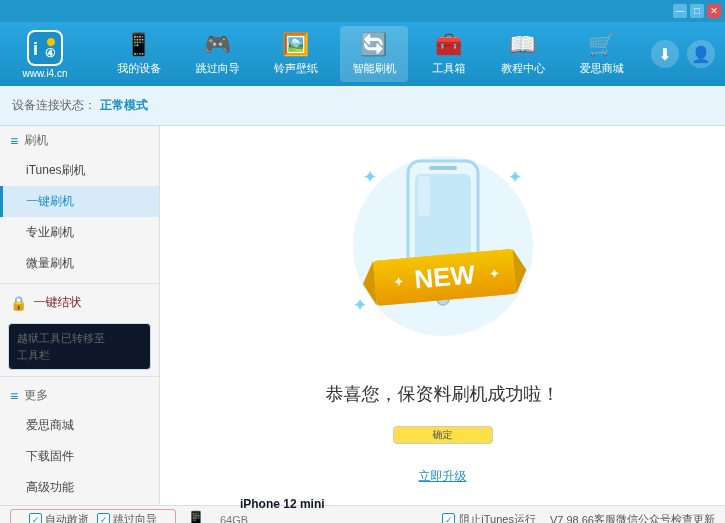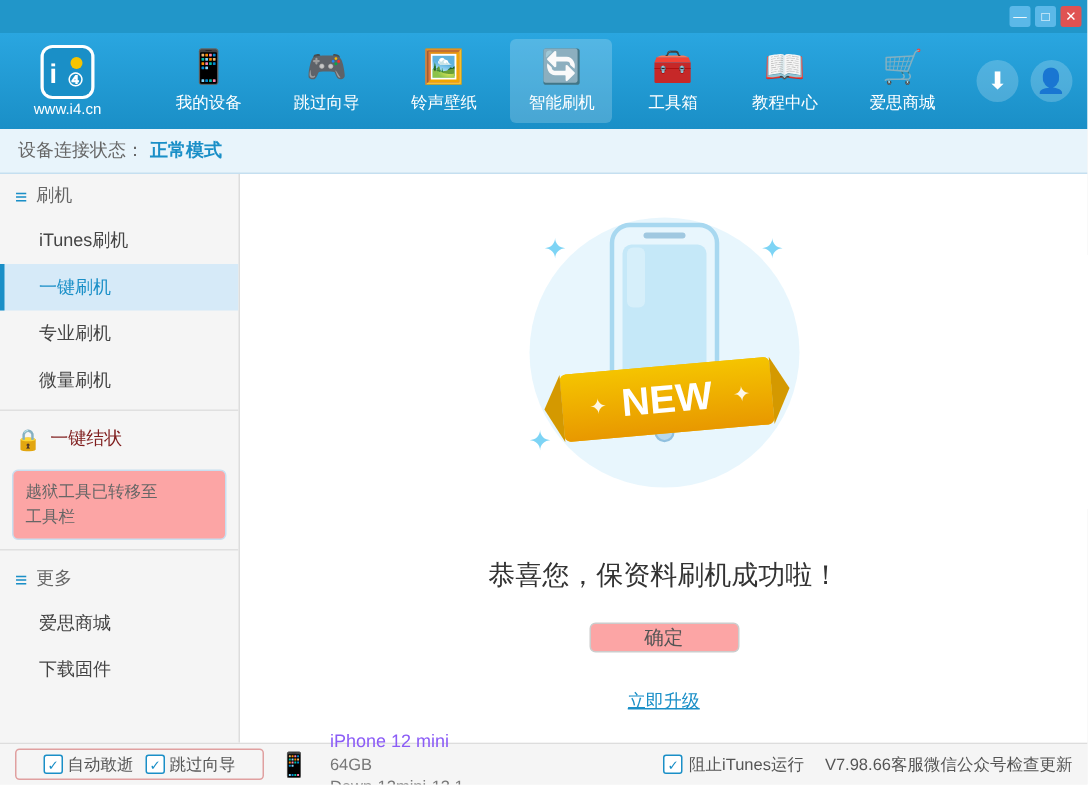--- a/index.html
+++ b/index.html
@@ -111,21 +111,21 @@
       display: flex;
       align-items: center;
       justify-content: center;
       color: white;
       font-size: 16px;
       cursor: pointer;
     }
 
     
     .status-bar {
-      height: 30px;
+      height: 40px;
       background: #e8f4fb;
       border-bottom: 1px solid #c5dff0;
       display: flex;
       align-items: center;
       padding: 0 12px;
       font-size: 12px;
       color: #555;
     }
     .status-label { color: #666; }
     .status-value { color: #1a8fc7; font-weight: bold; margin-left: 4px; }
@@ -169,21 +169,21 @@
       border-left: 3px solid #1a8fc7;
       padding-left: 23px;
     }
     .sidebar-divider {
       height: 1px;
       background: #e0e0e0;
       margin: 4px 0;
     }
     .info-box {
       margin: 6px 8px;
-      background: #fca5a5;
+      background: #0f172a;
       border: 1px solid #c8dff0;
       border-radius: 4px;
       padding: 6px 8px;
       font-size: 11px;
       color: #666;
       line-height: 1.5;
     }
 
     
     .content {
@@ -214,24 +214,24 @@
 
     .success-text {
       font-size: 18px;
       color: #333;
       margin-bottom: 20px;
       font-weight: 400;
     }
     .confirm-btn {
       width: 100px;
       height: 32px;
-      background: #fca5a5;
+      background: #fde047;
       border: 1px solid #ccc;
       border-radius: 4px;
-      font-size: 13px;
+      font-size: 10px;
       color: #555;
       cursor: pointer;
       margin-bottom: 24px;
     }
     .retry-link {
       color: #1a8fc7;
       font-size: 12px;
       cursor: pointer;
       text-decoration: underline;
     }
@@ -272,23 +272,24 @@
       color: #1a8fc7;
     }
     .checkbox-box.checked::after { content: "✓"; }
     .device-info {
       display: flex;
       flex-direction: column;
       margin-left: 10px;
       line-height: 1.4;
     }
     .device-name {
-      color: #8b5cf6;
-      font-size: 12px;
-      font-weight: normal;
+      color: #0f172a;
+      font-size: 12px;
+      font-weight: bold;
+      margin-left: 20px;
     }
     .device-detail { font-size: 11px; color: #777; }
     .device-icon { color: #1a8fc7; font-size: 16px; margin-right: 4px; }
 
     .bottom-stop {
       font-size: 11px;
       color: #555;
       margin-right: 6px;
     }
     .bottom-right {
@@ -396,20 +397,21 @@
 工具栏</div>
 
     <div class="sidebar-divider"></div>
 
     <div class="sidebar-section-header">
       <span class="section-icon">≡</span>
       <span>更多</span>
     </div>
     <div class="sidebar-item">爱思商城</div>
     <div class="sidebar-item">下载固件</div>
+    <div class="sidebar-item">高级功能</div>
   </div>
 
   <div class="content">
 
     <div class="promo-image">
       <span class="sparkle sparkle-1">✦</span>
       <span class="sparkle sparkle-2">✦</span>
       <span class="sparkle sparkle-3">✦</span>
 
       

